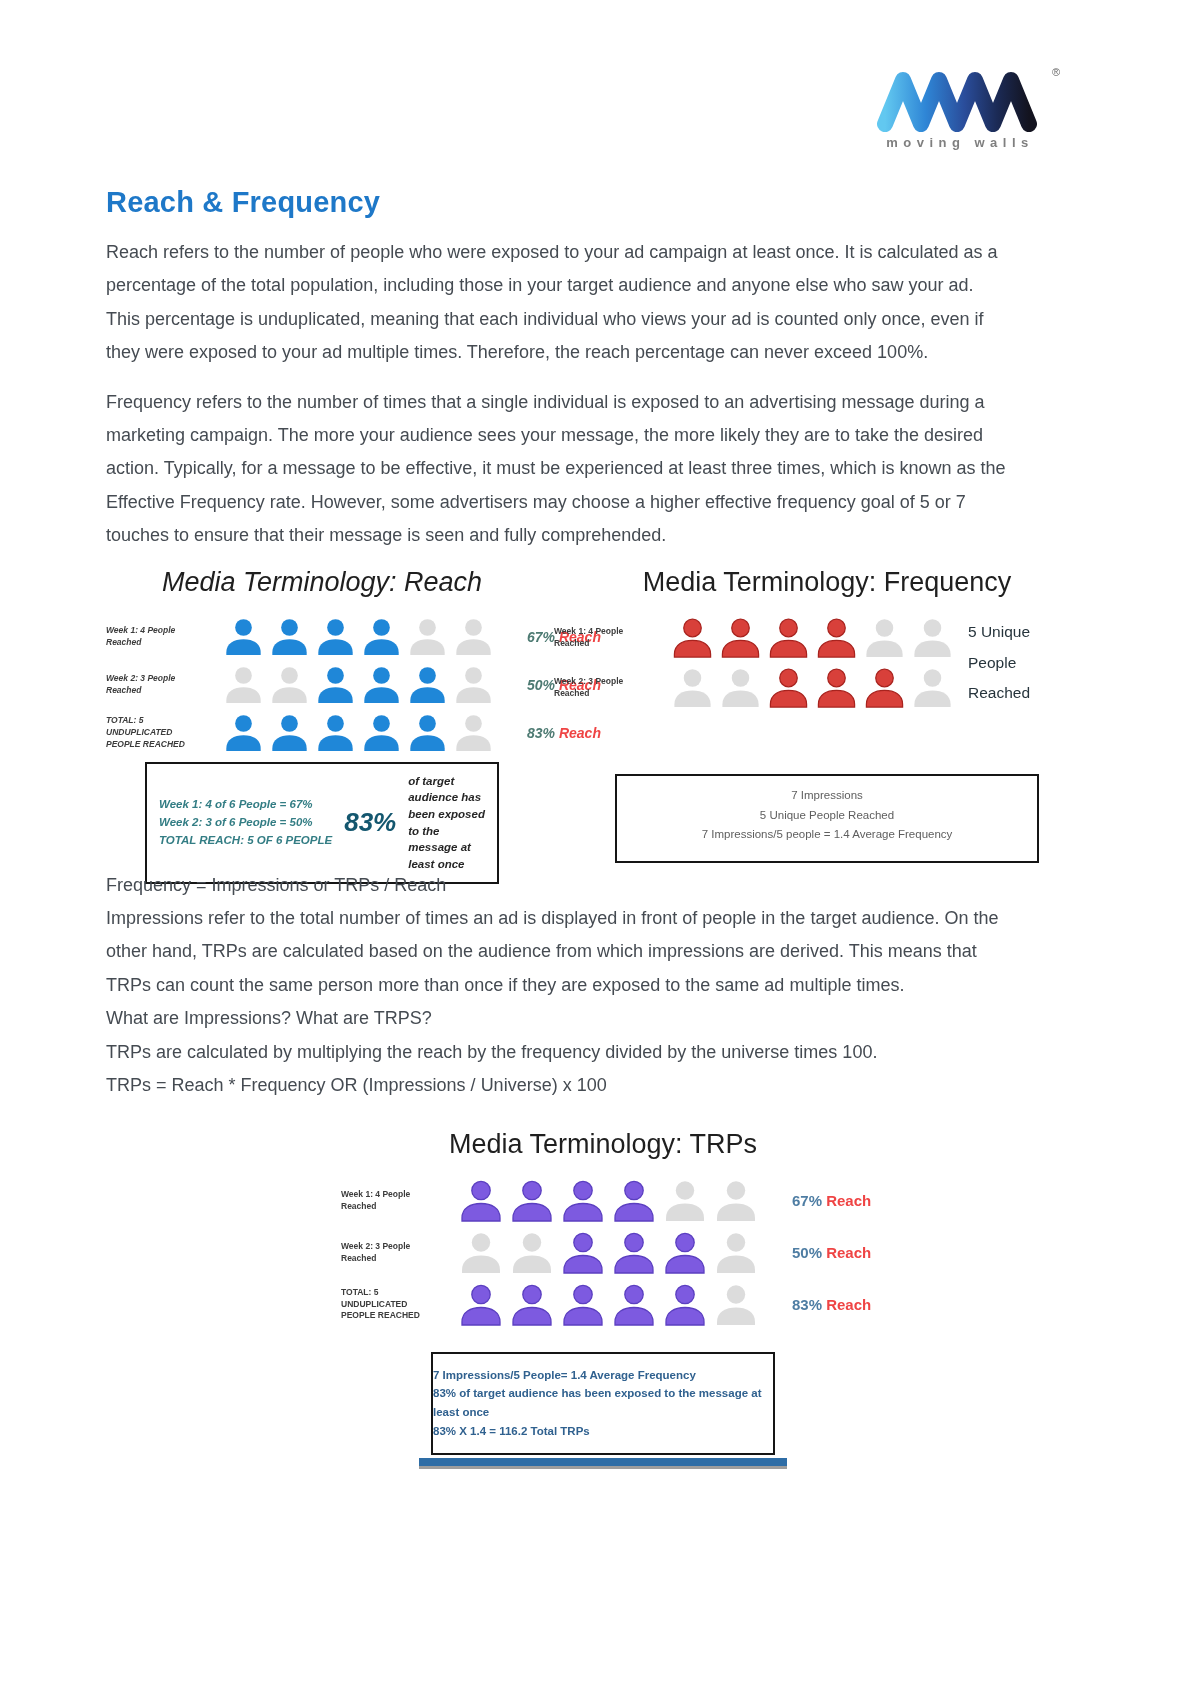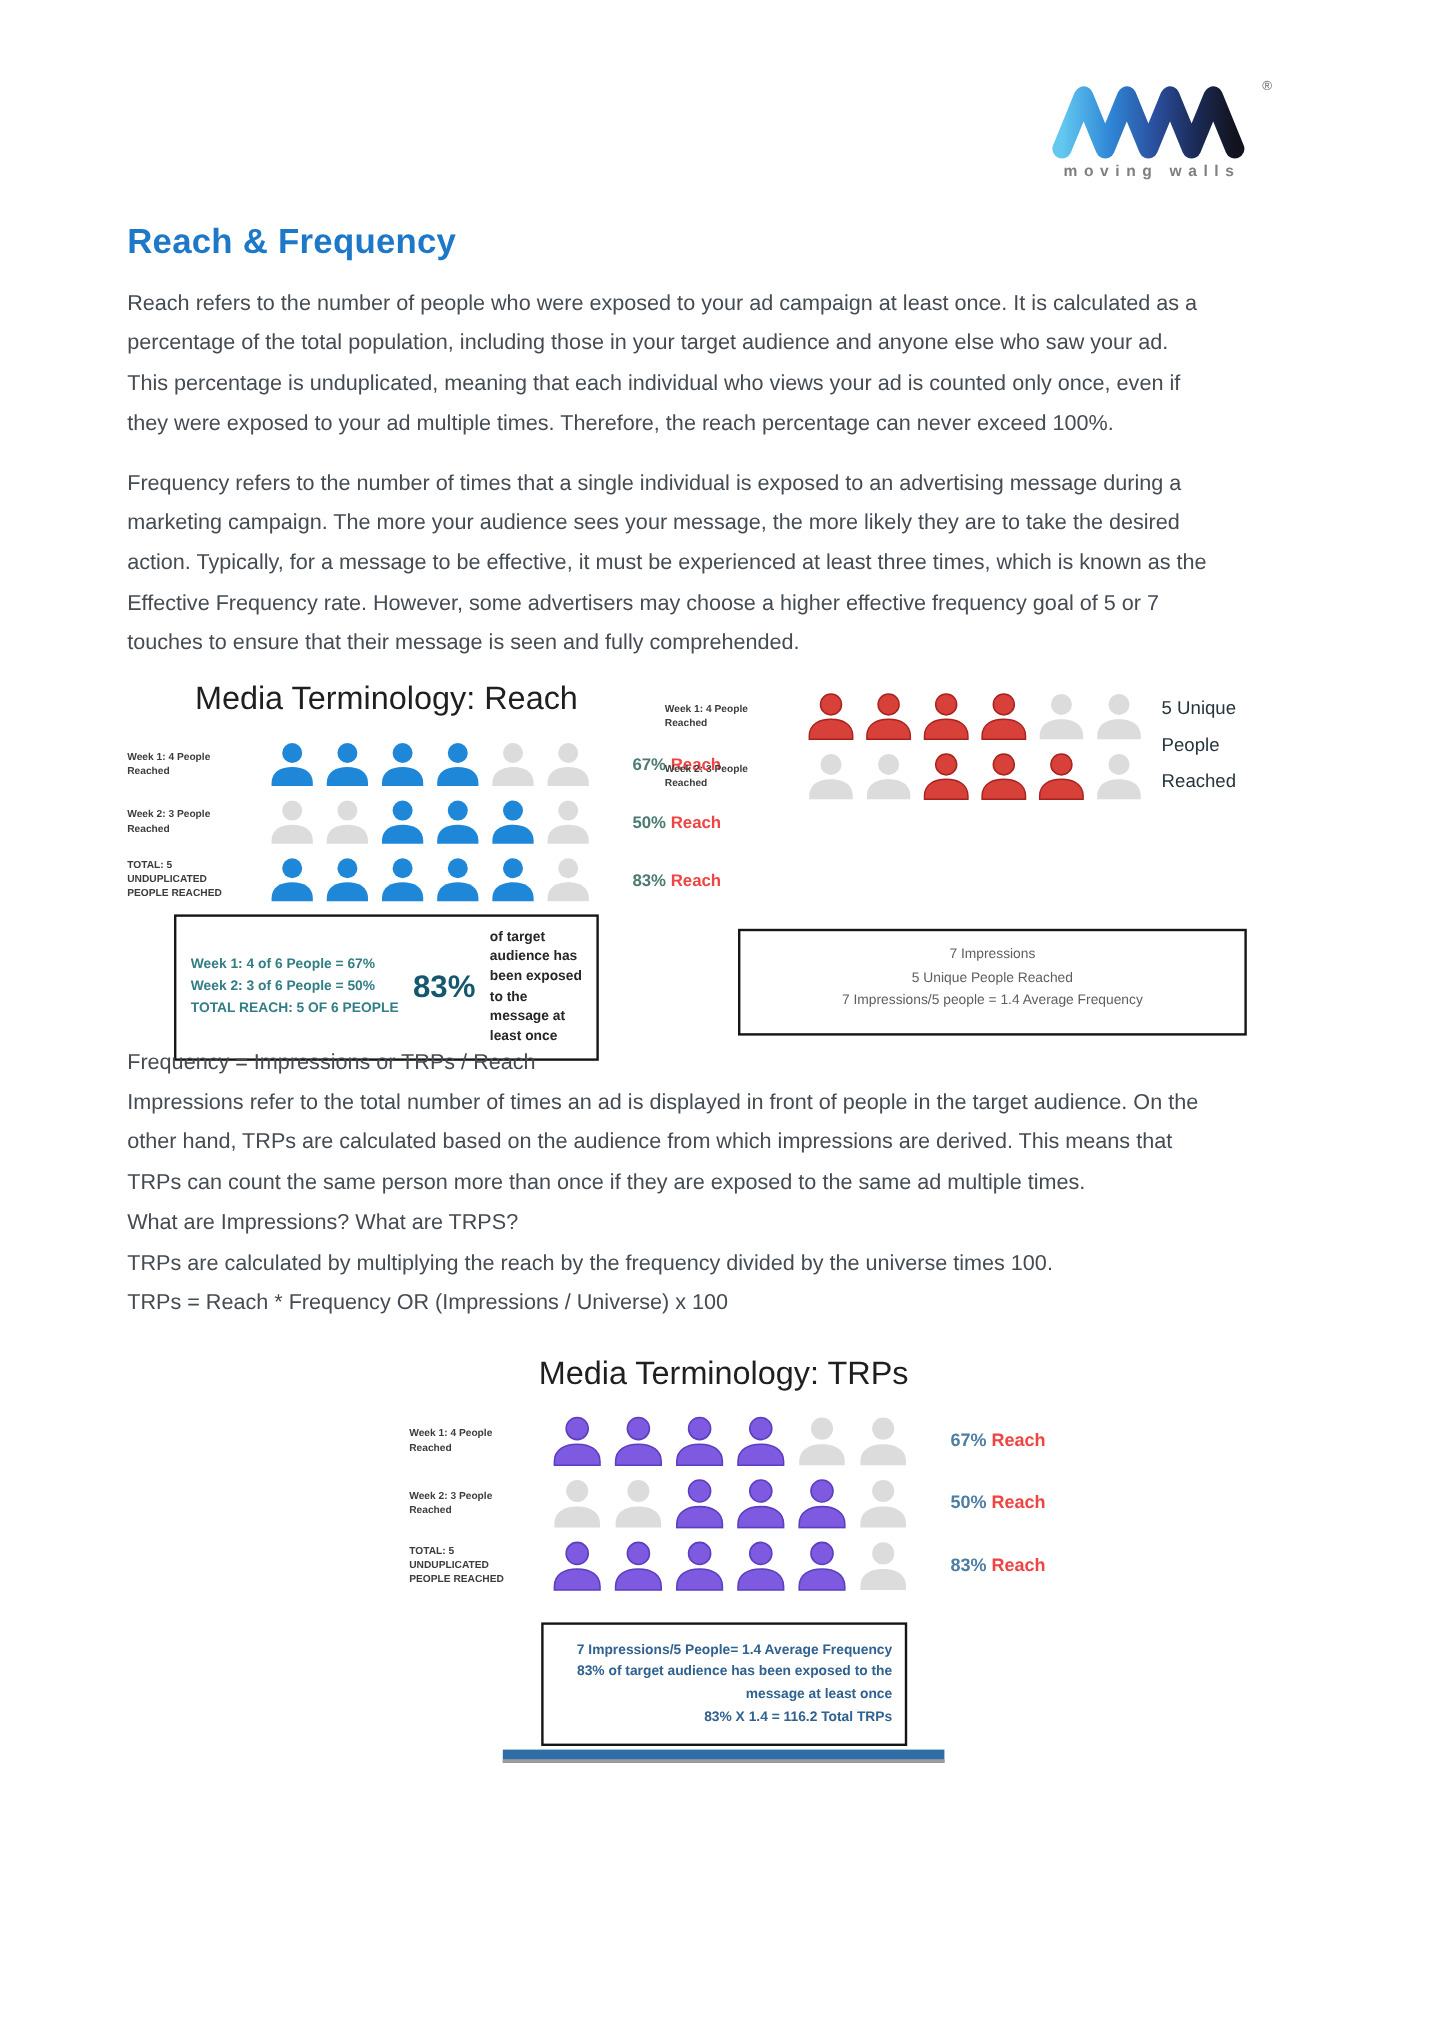--- a/index.html
+++ b/index.html
@@ -16,21 +16,21 @@
   .logo-mark svg{width:180px;height:64px;display:block;}
   .reg{position:absolute;top:-4px;right:-10px;font-size:11px;color:#666;}
   .logo-word{font-size:13px;color:#7f7f7f;letter-spacing:5.5px;text-align:center;margin-top:1px;font-weight:600;}
   
   .content{padding:186px 100px 0 106px;}
   h1{margin:0 0 17px;font-size:29px;font-weight:bold;color:#1e78c8;letter-spacing:.2px;}
   .body-p{margin:16px 0 14px;width:900px;font-size:18px;line-height:33.4px;color:#454b52;}
   
   .figures-row{display:flex;gap:16px;margin-top:12px;}
   .slide{display:flex;flex-direction:column;}
-  .reach-slide{width:432px;height:302px;}
+  .reach-slide{width:432px;height:302px;font-style:italic;}
   .freq-slide{width:546px;height:302px;}
   .slide-title{font-size:27px;font-weight:500;color:#1f1f1f;text-align:center;margin-bottom:10px;white-space:nowrap;}
   .pic-row{display:flex;align-items:center;margin:10px 0;gap:20px;}
   .row-label{width:97px;flex-shrink:0;font-size:8.5px;font-weight:bold;color:#3c3c3c;line-height:1.4;padding-right:4px;box-sizing:border-box;}
   .row-icons{display:flex;gap:5px;}
   .person{width:41px;height:38px;display:block;}
   .freq-slide .person{width:43px;height:40px;}
   .trps-slide .person{width:46px;height:42px;}
   .row-value{margin-left:13px;font-size:14px;white-space:nowrap;}
   .trps-slide .row-value{font-size:15px;}
@@ -44,21 +44,21 @@
   .sum-left .box-line{font-size:11.5px;font-weight:bold;color:#337d84;line-height:1.55;white-space:nowrap;}
   .sum-big{font-size:26px;font-weight:bold;color:#14576f;}
   .sum-caption{font-size:11.5px;font-weight:bold;color:#262626;width:124px;line-height:1.45;}
   .freq-box{width:424px;margin:0 auto 6px;margin-top:auto;padding:10px 8px 16px;text-align:center;}
   .freq-box .box-line{font-size:11.5px;color:#5e5e5e;line-height:1.7;}
   
   .mid-text{width:905px;}
   .mid-text p{margin:0;font-size:18px;line-height:33.4px;color:#454b52;}
   
   .trps-slide{width:524px;margin:26px auto 0;}
-  .trps-box{width:305px;margin:16px auto 0;padding:12px 10px;text-align:right;}
+  .trps-box{width:344px;margin:16px auto 0;padding:12px 0;text-align:left;}
   .trps-box .box-line{font-size:11.5px;font-weight:bold;color:#30618f;line-height:1.65;}
   .bottom-bar{width:368px;height:8px;margin:3px auto 0;background:#2e6da6;border-bottom:3px solid #9d9d9d;}
 </style>
 </head>
 <body>
 
 <div class="page">
 
   <div class="logo">
     <div class="logo-mark">
@@ -221,20 +221,21 @@
               <div class="box-line">Week 1: 4 of 6 People = 67%</div>
               <div class="box-line">Week 2: 3 of 6 People = 50%</div>
               <div class="box-line">TOTAL REACH: 5 OF 6 PEOPLE</div>
             </div>
           <div class="sum-big">83%</div>
           <div class="sum-caption">of target audience has been exposed to the message at least once</div>
         </div>
       </div>
 
       <div class="slide freq-slide">
+        <div class="slide-title">Media Terminology: Frequency</div>
         <div class="freq-body">
           <div class="pic-rows">
               <div class="pic-row">
                 <div class="row-label">Week 1: 4 People Reached</div>
                 <div class="row-icons">
                   <span class="person">
                     <svg viewBox="0 0 44 42" xmlns="http://www.w3.org/2000/svg" style="width:100%;height:100%;display:block">
     <circle cx="22" cy="10.5" r="9.2" fill="#d8403a" stroke="#a8231e" stroke-width="1.3"></circle>
     <path d="M3 41 v-3 c0 -10 8.5 -14.5 19 -14.5 s19 4.5 19 14.5 v3 z" fill="#d8403a" stroke="#a8231e" stroke-width="1.3"></path>
   </svg>

